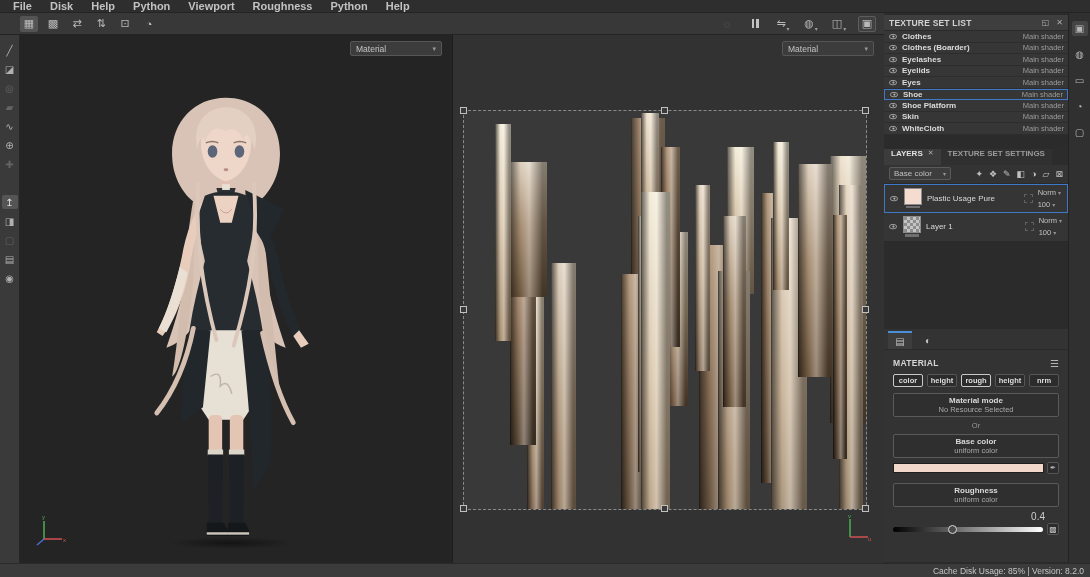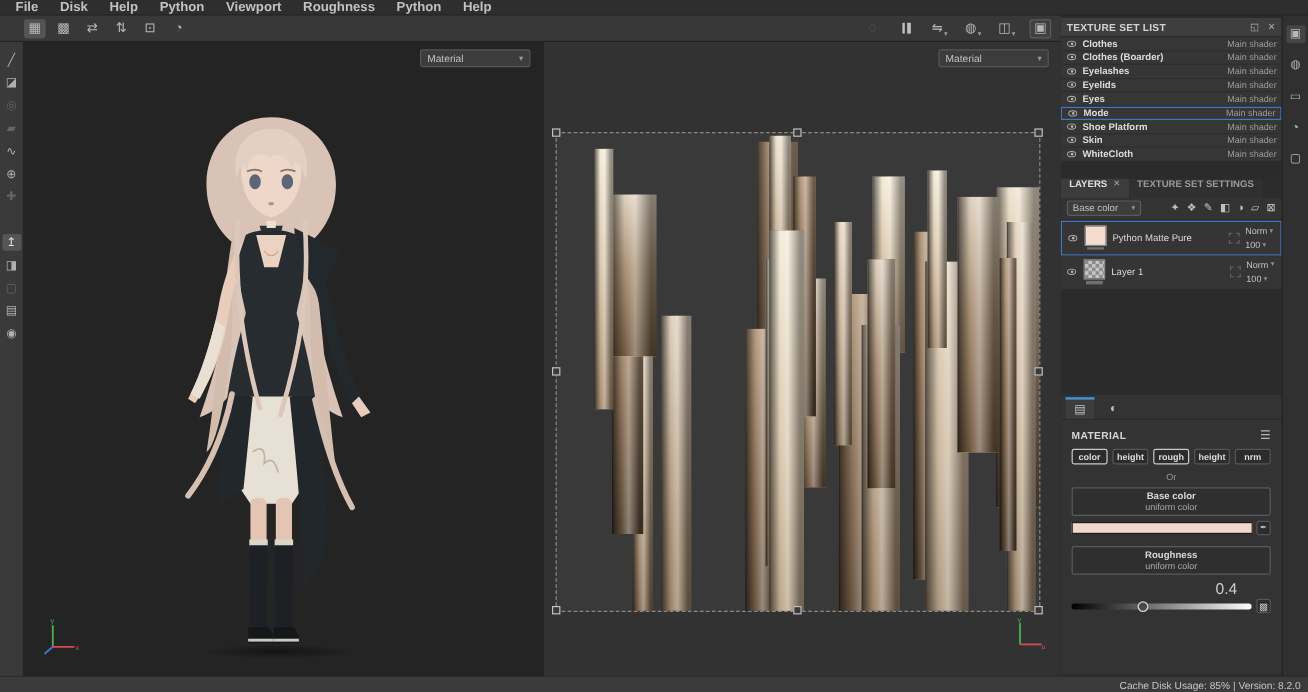--- a/index.html
+++ b/index.html
@@ -134,21 +134,21 @@
   .chbtn.on { border-color:#c9c9c9; }
   .big-box { border:1px solid #5a5a5a; background:#2f2f2f; border-radius:2px; padding:2px 0;
     text-align:center; margin-bottom:4px; }
   .big-box .l1 { font-size:8px; font-weight:bold; color:#d8d8d8; }
   .big-box .l2 { font-size:7.5px; color:#a8a8a8; }
   .or-label { text-align:center; font-size:7.5px; color:#999; margin:3px 0 4px 0; }
   .swatch-row { display:flex; align-items:center; gap:3px; margin-bottom:9px; }
   .swatch { flex:1; height:10px; border:1px solid #1f1f1f; }
   .dropper { width:12px; height:12px; background:#2c2c2c; border:1px solid #555; border-radius:2px;
     font-size:7px; color:#bbb; display:flex; align-items:center; justify-content:center; }
-  .rough-val { text-align:right; font-size:13px; color:#cfcfcf; margin:1px 28px 1px 0; }
+  .rough-val { text-align:right; font-size:10px; color:#cfcfcf; margin:1px 14px 1px 0; }
   .slider-row { display:flex; align-items:center; gap:4px; }
   .slider-track { flex:1; height:5px; border-radius:3px; position:relative;
     background:linear-gradient(90deg,#000,#fff); }
   .slider-knob { position:absolute; top:50%; width:9px; height:9px; margin-top:-4.5px;
     border:1.5px solid #d8d8d8; background:#4a4a4a; border-radius:50%; }
   .slider-ic { width:12px; height:12px; background:#2c2c2c; border:1px solid #555; border-radius:2px;
     font-size:8px; color:#bbb; display:flex; align-items:center; justify-content:center; }
 
   
   .dock-strip { width:22px; background:#303030; border-left:1px solid #232323;
@@ -389,21 +389,21 @@
             <span class="ts-name">Eyelids</span>
             <span class="ts-shader">Main shader</span>
           </div>
           <div class="ts-row">
             <span class="eye small"></span>
             <span class="ts-name">Eyes</span>
             <span class="ts-shader">Main shader</span>
           </div>
           <div class="ts-row selected">
             <span class="eye small"></span>
-            <span class="ts-name">Mode</span>
+            <span class="ts-name">Shoe</span>
             <span class="ts-shader">Main shader</span>
           </div>
           <div class="ts-row">
             <span class="eye small"></span>
             <span class="ts-name">Shoe Platform</span>
             <span class="ts-shader">Main shader</span>
           </div>
           <div class="ts-row">
             <span class="eye small"></span>
             <span class="ts-name">Skin</span>
@@ -442,21 +442,21 @@
             <span class="lt-ic">⊠</span>
           </div>
       </div>
       <div class="layers-list" id="layers-list">
           <div class="layer-row selected">
             <span class="eye small"></span>
             <div class="lthumb-col">
               <div class="lthumb pink"></div>
               <div class="lbar"></div>
             </div>
-            <span class="lname">Python Matte Pure</span>
+            <span class="lname">Plastic Usage Pure</span>
             <div class="lmask"></div>
             <div class="lblend">
               <div class="row">
                 <span>Norm</span>
                 <span class="caret">▾</span>
               </div>
               <div class="row">
                 <span>100</span>
                 <span class="caret">▾</span>
               </div>
@@ -500,20 +500,24 @@
           <span class="mat-title">MATERIAL</span>
           <span class="mat-burger">☰</span>
         </div>
         <div class="channels" id="channels">
             <div class="chbtn on">color</div>
             <div class="chbtn">height</div>
             <div class="chbtn on">rough</div>
             <div class="chbtn">height</div>
             <div class="chbtn">nrm</div>
           </div>
+        <div class="big-box">
+          <div class="l1">Material mode</div>
+          <div class="l2">No Resource Selected</div>
+        </div>
         <div class="or-label">Or</div>
         <div class="big-box">
           <div class="l1">Base color</div>
           <div class="l2">uniform color</div>
         </div>
         <div class="swatch-row">
           <div class="swatch" id="base-swatch" style="background: rgb(242, 216, 202);"></div>
           <div class="dropper">✒</div>
         </div>
         <div class="big-box">

